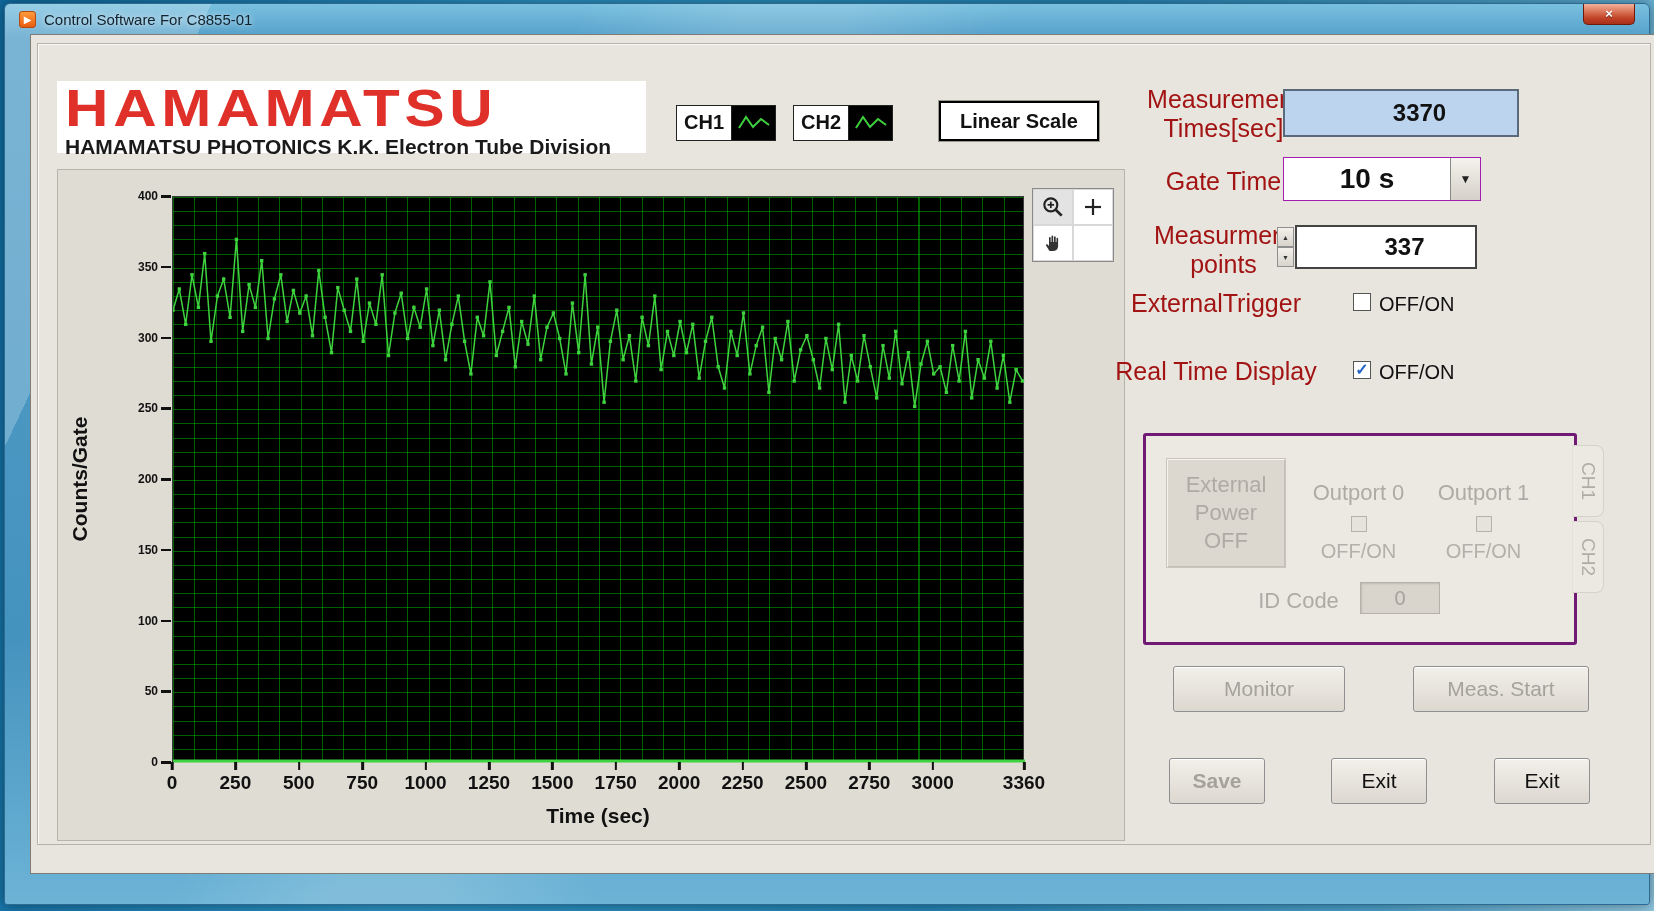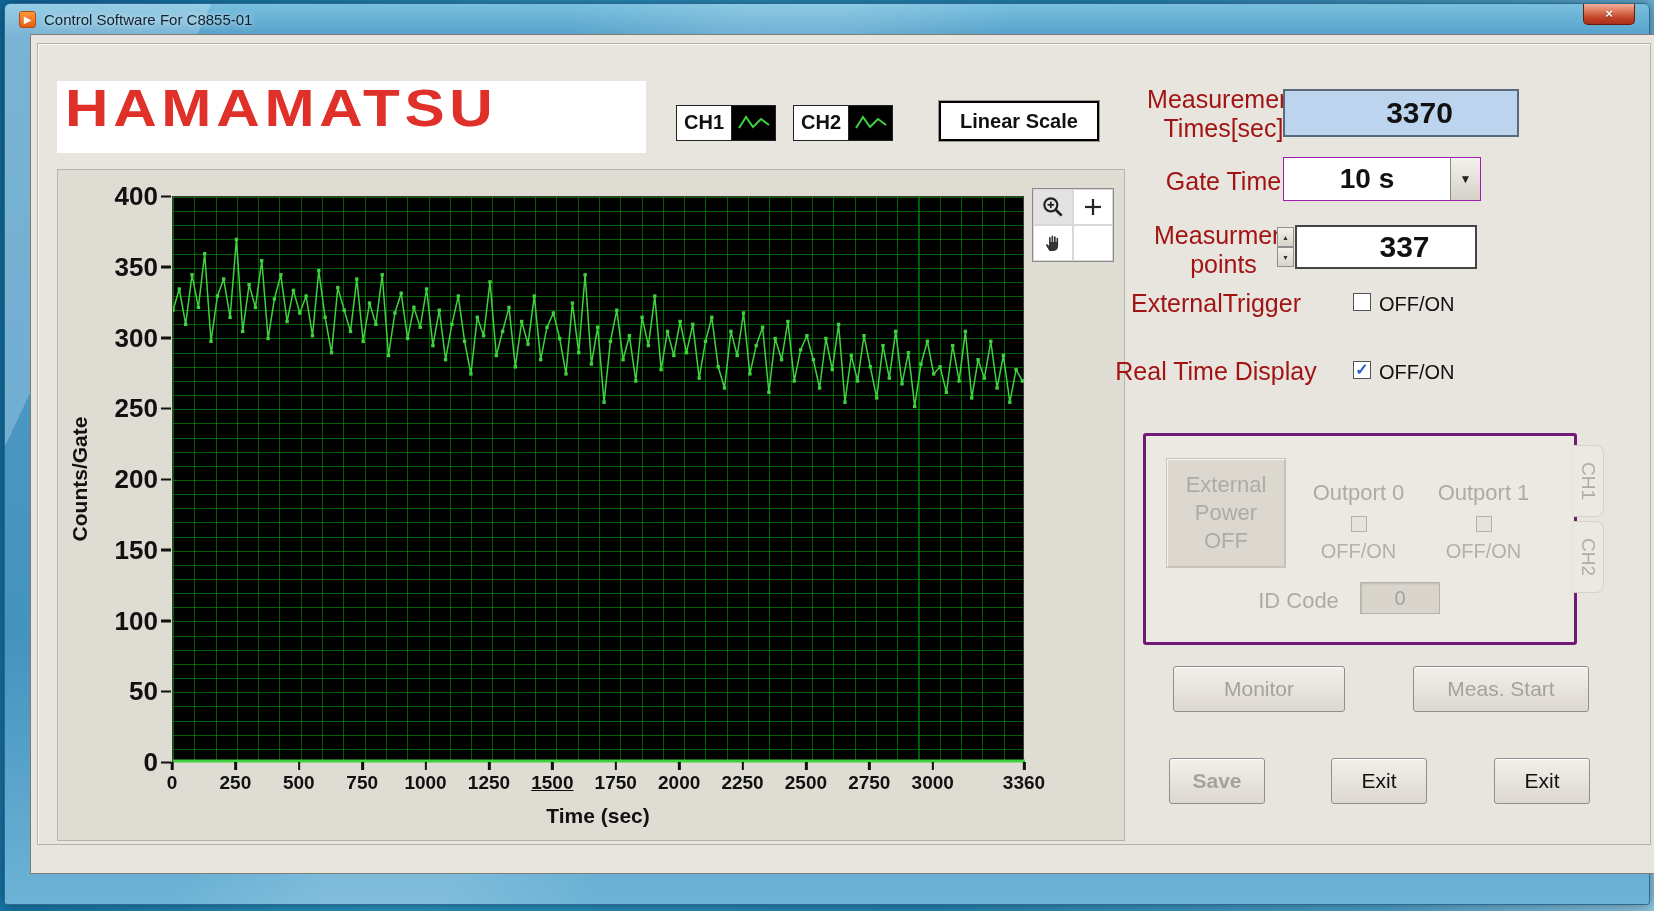--- a/index.html
+++ b/index.html
@@ -74,41 +74,41 @@
     position:absolute; left:114px; top:26px; width:852px; height:566px;
     border:1px solid #3a3a3a;
     background-color:#000;
     background-image:
       repeating-linear-gradient(to right, rgba(0,190,0,.5) 0 1px, transparent 1px 21.3px),
       repeating-linear-gradient(to bottom, rgba(0,190,0,.5) 0 1px, transparent 1px 14.15px);
   }
   .plot svg { position:absolute; left:0; top:0; }
   .ytick {
     position:absolute; left:40px; width:60px; text-align:right;
-    transform:translateY(-50%); font-size:26px; font-weight:700; color:#111;
+    transform:translateY(-50%); font-size:12px; font-weight:700; color:#111;
   }
   .ytick::after { content:""; position:absolute; right:-13px; top:50%; margin-top:-1px; width:10px; height:2.5px; background:#111; }
   .xtick {
     position:absolute; top:602px; transform:translateX(-50%);
     font-size:19px; font-weight:700; color:#111;
   }
   .xtick::before { content:""; position:absolute; top:-10px; left:50%; margin-left:-1px; width:2.5px; height:8px; background:#111; }
   .xaxis-title { position:absolute; left:540px; top:634px; transform:translateX(-50%); font-size:21px; font-weight:700; color:#111; }
   .plot-tools {
     position:absolute; left:974px; top:18px; width:82px; height:74px; background:#fff;
     border:1px solid #8a8a8a; display:grid; grid-template-columns:1fr 1fr; grid-template-rows:1fr 1fr;
   }
   .tool-cell { display:flex; align-items:center; justify-content:center; border:1px solid #d8d8d8; }
   .tool-cell.active { background:#e3e3e3; }
 
   
   .red-label { position:absolute; color:#A21414; font-size:25px; text-align:center; line-height:29px; }
   .value-box {
     position:absolute; display:flex; align-items:center; justify-content:center;
-    font-size:30px; font-weight:600; color:#111; border:2px solid #5a6a7a;padding-left:37px;
+    font-size:24px; font-weight:600; color:#111; border:2px solid #5a6a7a;padding-left:37px;
   }
   .mt-box { left:1252px; top:54px; width:236px; height:48px; background:#BCD4EE; }
   .pts-box { left:1264px; top:190px; width:182px; height:44px; background:#fff; border-color:#444; }
   .combo {
     position:absolute; left:1252px; top:122px; width:198px; height:44px; background:#fff;
     border:1px solid #a21caf; display:flex; align-items:center;
   }
   .combo .combo-val { flex:1; text-align:center; font-size:28px; font-weight:700; color:#111; }
   .combo .combo-arrow {
     width:30px; height:100%; border-left:1px solid #888;
@@ -173,20 +173,21 @@
     <span class="app-icon">▶</span>
     <span class="title-text">Control Software For C8855-01</span>
     <div class="close-btn">×</div>
   </div>
 
   <div class="client">
     <div class="inner-panel"></div>
 
     <div class="logo-box">
       <div class="logo-brand">HAMAMATSU</div>
+      <div class="logo-sub">HAMAMATSU PHOTONICS K.K. Electron Tube Division</div>
     </div>
 
     <div class="ch-btn" style="left:645px; top:70px;">
       <span class="lbl">CH1</span>
       <span class="wave">
         <svg width="34" height="22" viewBox="0 0 34 22">
             <polyline points="2,16 9,5 16,15 24,7 32,13" fill="none" stroke="#3fd23f" stroke-width="2"></polyline>
           </svg>
       </span>
     </div>
@@ -356,21 +357,21 @@
           <div class="ytick" style="top: 521.25px;">50</div>
           <div class="ytick" style="top: 592px;">0</div>
         </div>
       <div id="x-ticks">
           <div class="xtick" style="left: 114px;">0</div>
           <div class="xtick" style="left: 177.393px;">250</div>
           <div class="xtick" style="left: 240.786px;">500</div>
           <div class="xtick" style="left: 304.179px;">750</div>
           <div class="xtick" style="left: 367.571px;">1000</div>
           <div class="xtick" style="left: 430.964px;">1250</div>
-          <div class="xtick" style="left: 494.357px; text-decoration: underline;">1500</div>
+          <div class="xtick" style="left: 494.357px;">1500</div>
           <div class="xtick" style="left: 557.75px;">1750</div>
           <div class="xtick" style="left: 621.143px;">2000</div>
           <div class="xtick" style="left: 684.536px;">2250</div>
           <div class="xtick" style="left: 747.929px;">2500</div>
           <div class="xtick" style="left: 811.321px;">2750</div>
           <div class="xtick" style="left: 874.714px;">3000</div>
           <div class="xtick" style="left: 966px;">3360</div>
         </div>
       <div class="xaxis-title">Time (sec)</div>
 

